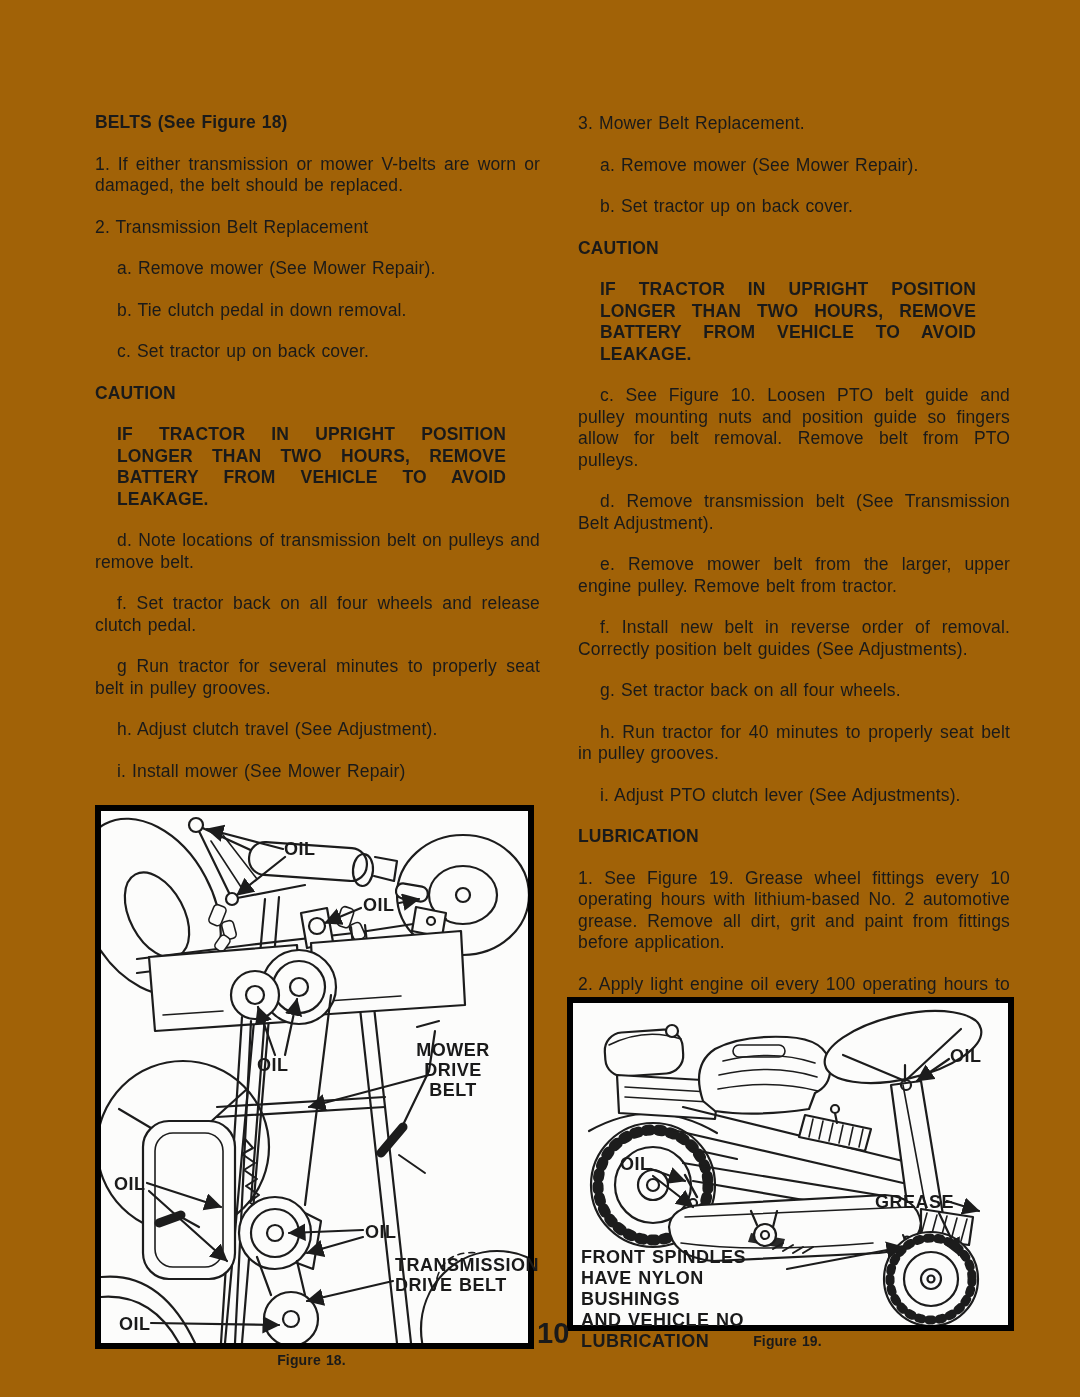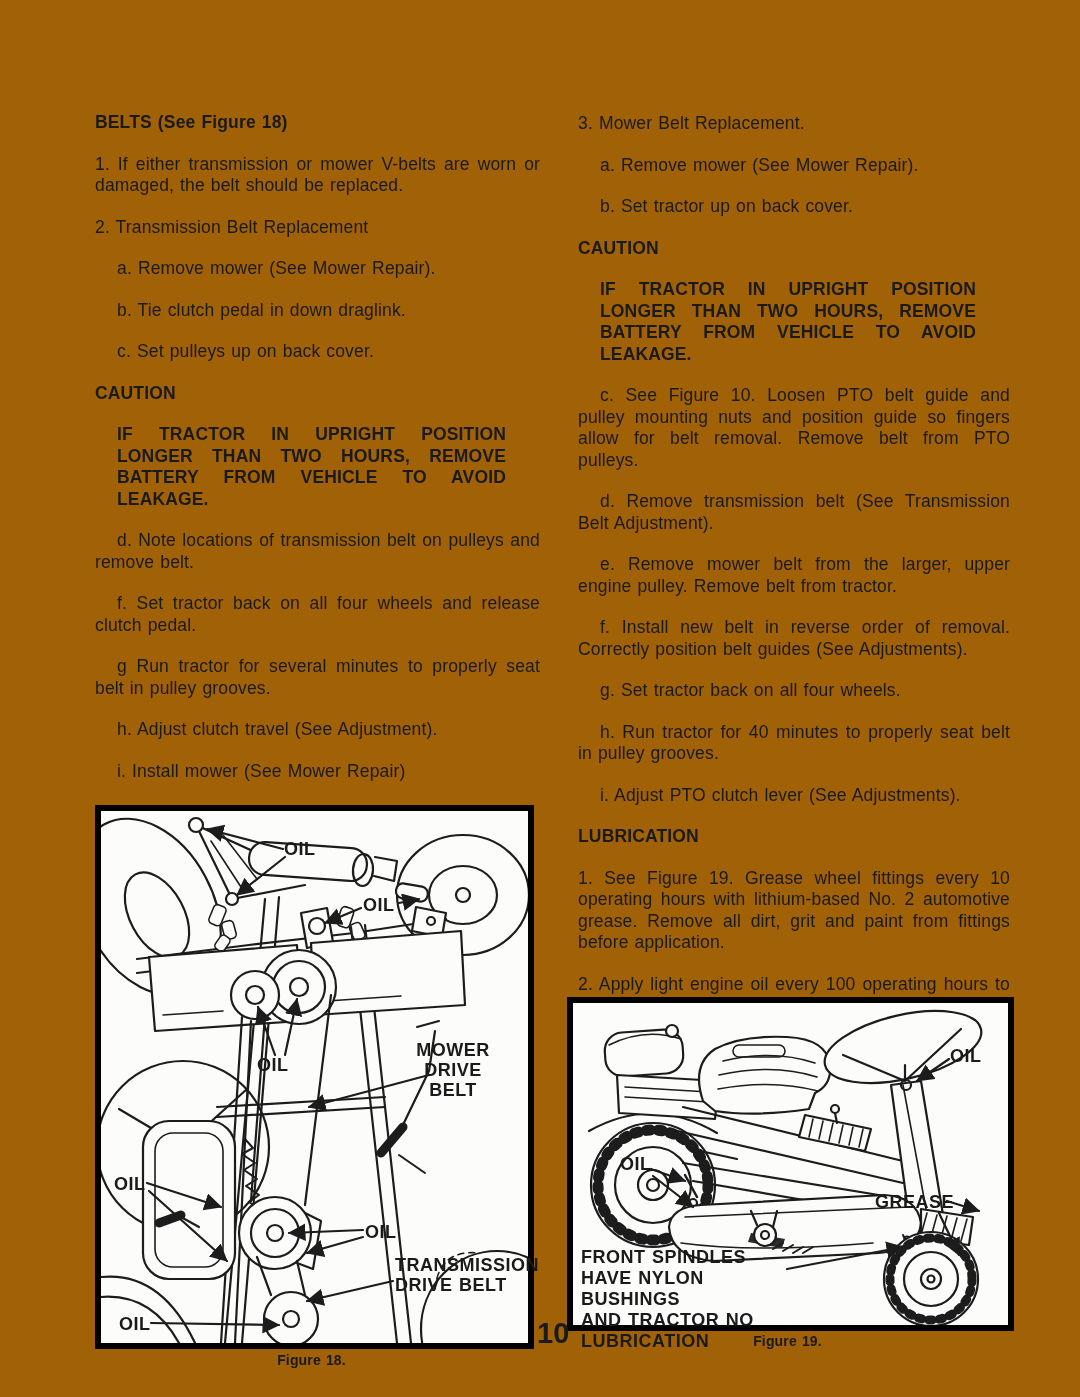--- a/index.html
+++ b/index.html
@@ -39,22 +39,22 @@
 </head>
 <body>
 
 <div class="page">
 
   <div class="col col-left">
     <p class="hd">BELTS (See Figure 18)</p>
     <p>1. If either transmission or mower V-belts are worn or damaged, the belt should be replaced.</p>
     <p class="left">2. Transmission Belt Replacement</p>
     <p class="left ind">a. Remove mower (See Mower Repair).</p>
-    <p class="left ind">b. Tie clutch pedal in down draglink.</p>
-    <p class="left ind">c. Set pulleys up on back cover.</p>
+    <p class="left ind">b. Tie clutch pedal in down removal.</p>
+    <p class="left ind">c. Set tractor up on back cover.</p>
     <p class="caution">CAUTION</p>
     <p class="warn">IF TRACTOR IN UPRIGHT POSITION LONGER THAN TWO HOURS, REMOVE BATTERY FROM VEHICLE TO AVOID LEAKAGE.</p>
     <p class="ti">d. Note locations of transmission belt on pulleys and remove belt.</p>
     <p class="ti">f. Set tractor back on all four wheels and release clutch pedal.</p>
     <p class="ti">g Run tractor for several minutes to properly seat belt in pulley grooves.</p>
     <p class="left ind">h. Adjust clutch travel (See Adjustment).</p>
     <p class="left ind">i. Install mower (See Mower Repair)</p>
   </div>
 
   <div class="col col-right">
@@ -268,21 +268,21 @@
         <path d="M366,210 L386,252" marker-end="url(#m19)"></path>
         <path d="M214,266 L330,244" marker-end="url(#m19)"></path>
       </g>
     </svg>
     <div class="flabel" style="left:377px;top:43px;">OIL</div>
     <div class="flabel" style="left:47px;top:151px;">OIL</div>
     <div class="flabel" style="left:302px;top:189px;">GREASE</div>
     <div class="flabel multi" style="left:8px;top:244px;width:215px;line-height:21px;">
       <span class="note-line">FRONT SPINDLES</span>
       <span class="note-line">HAVE NYLON BUSHINGS</span>
-      <span class="note-line">AND TRACTOR NO</span>
+      <span class="note-line">AND VEHICLE NO</span>
       <span class="note-line">LUBRICATION</span>
     </div>
   </div>
   <div class="fcap cap19">Figure 19.</div>
 
   <div class="pageno">10</div>
 
 </div>
 
 </body></html>

